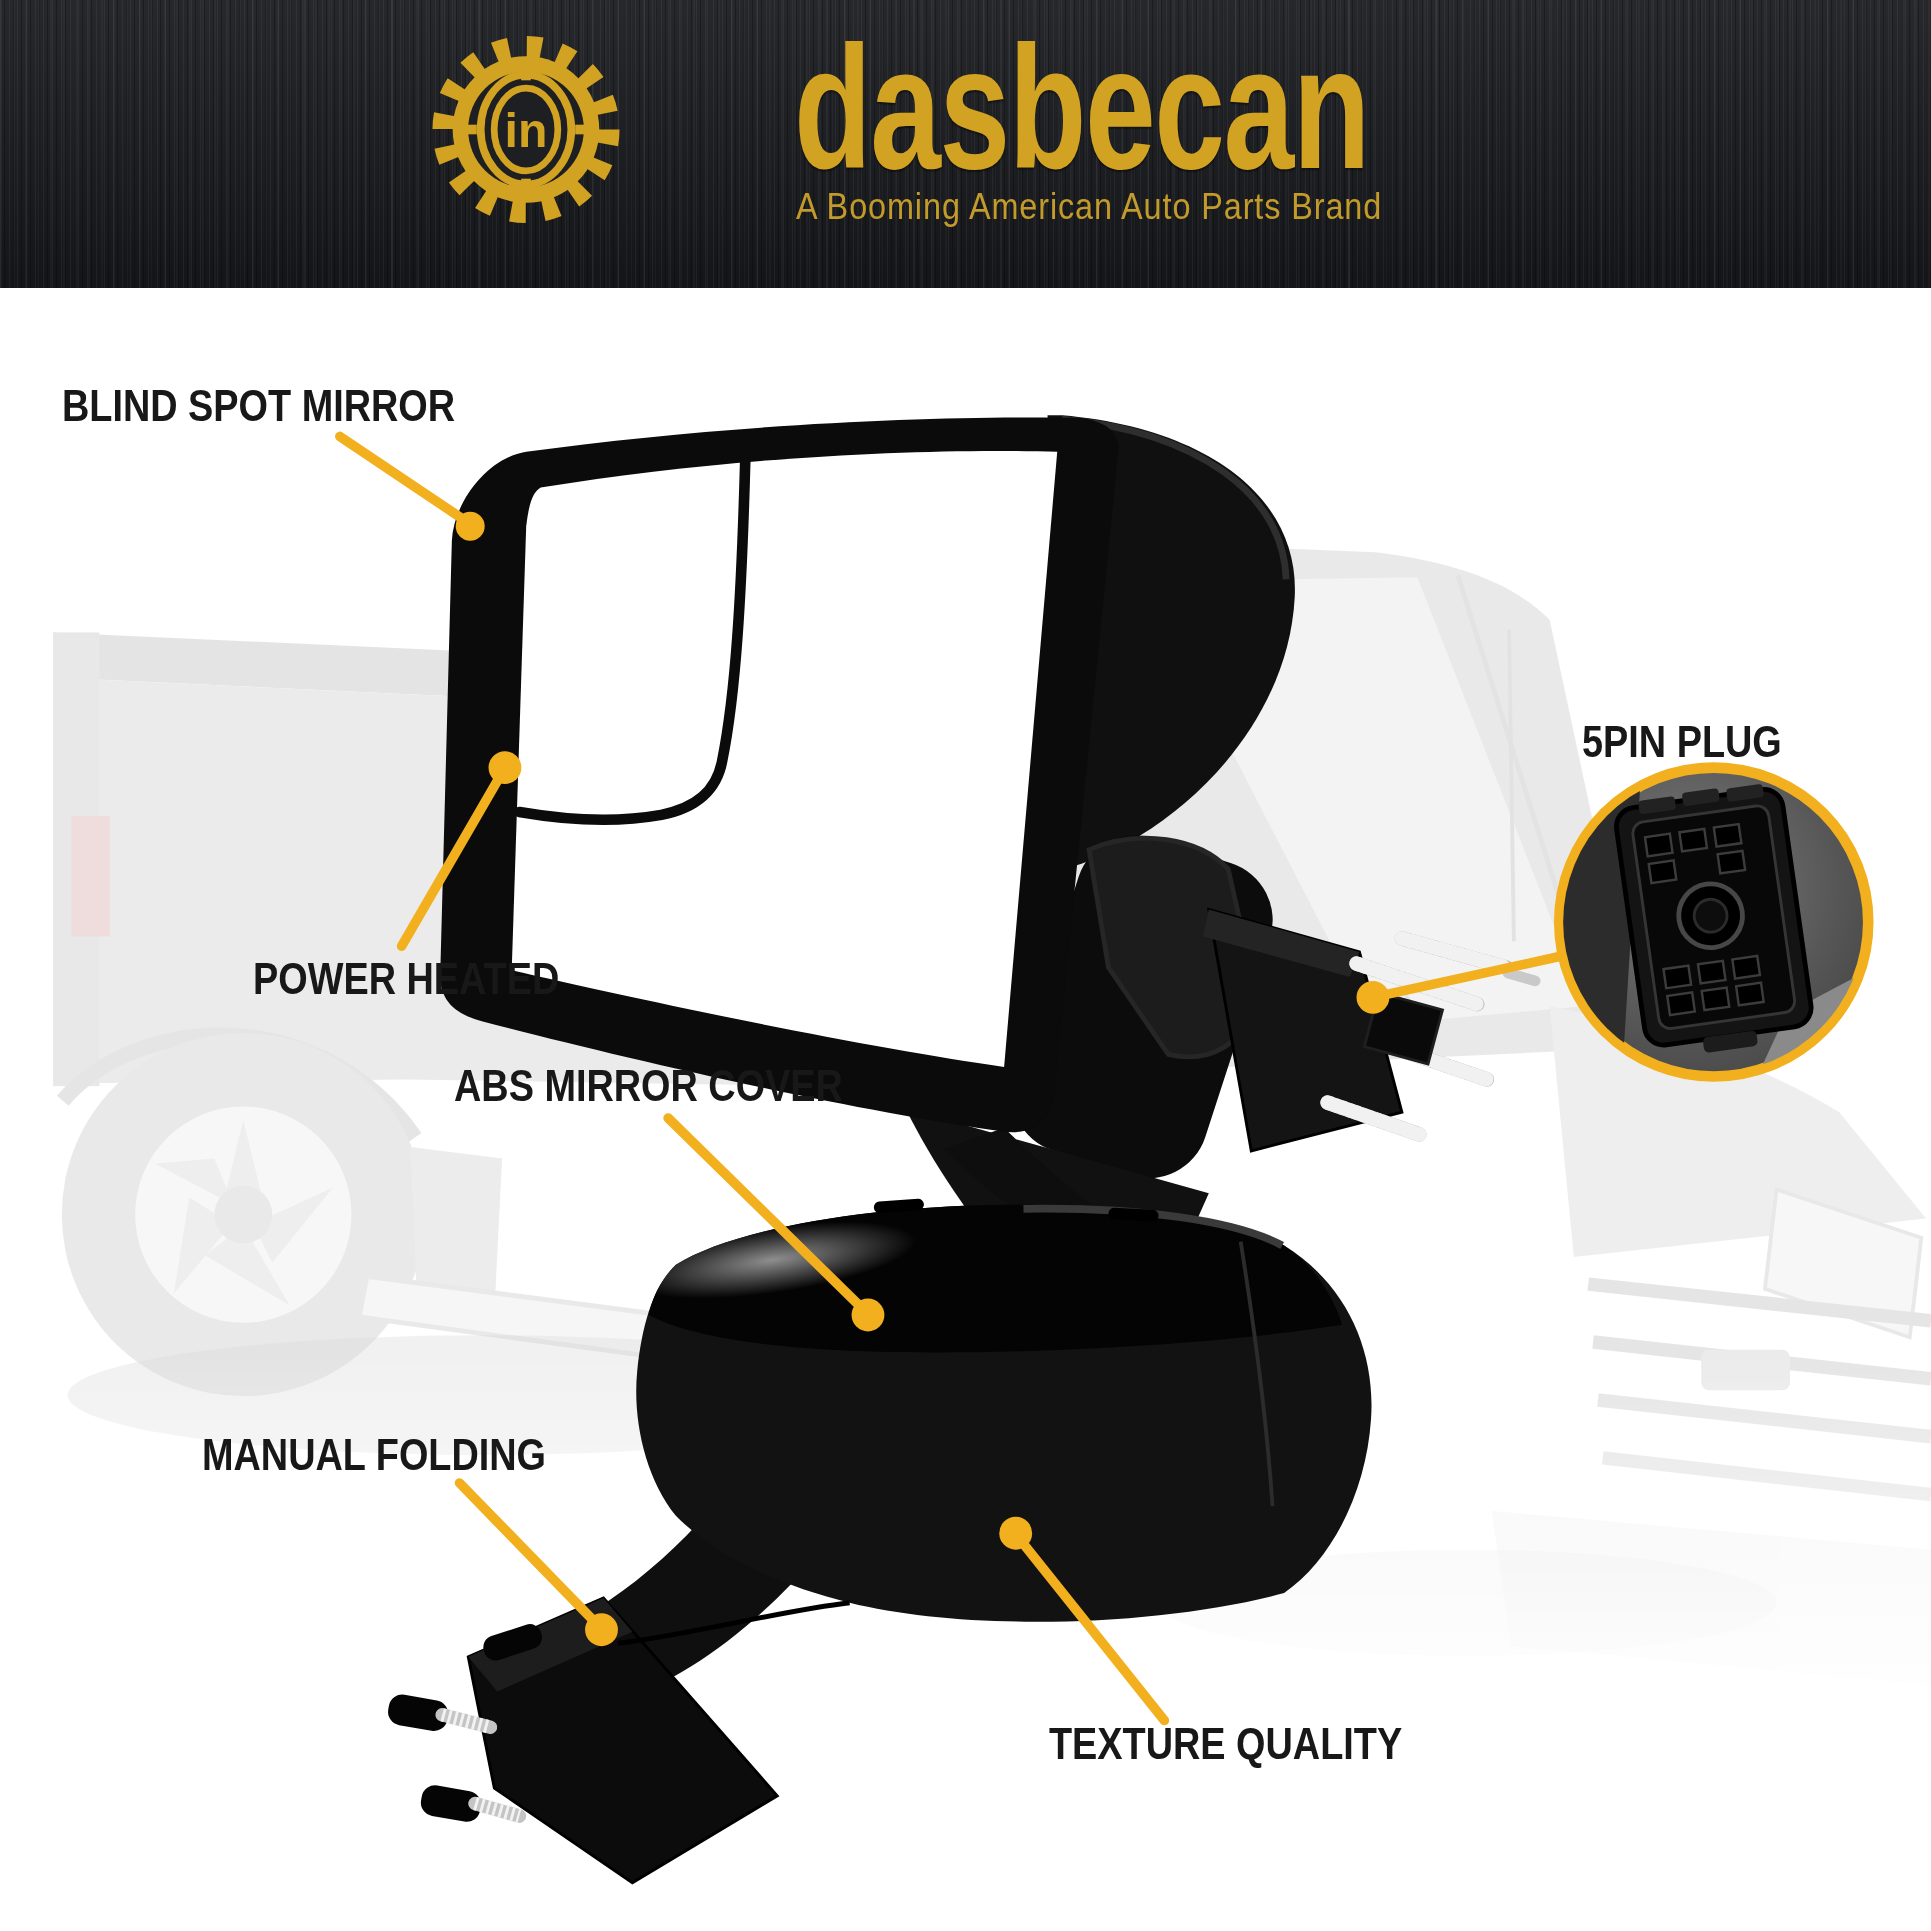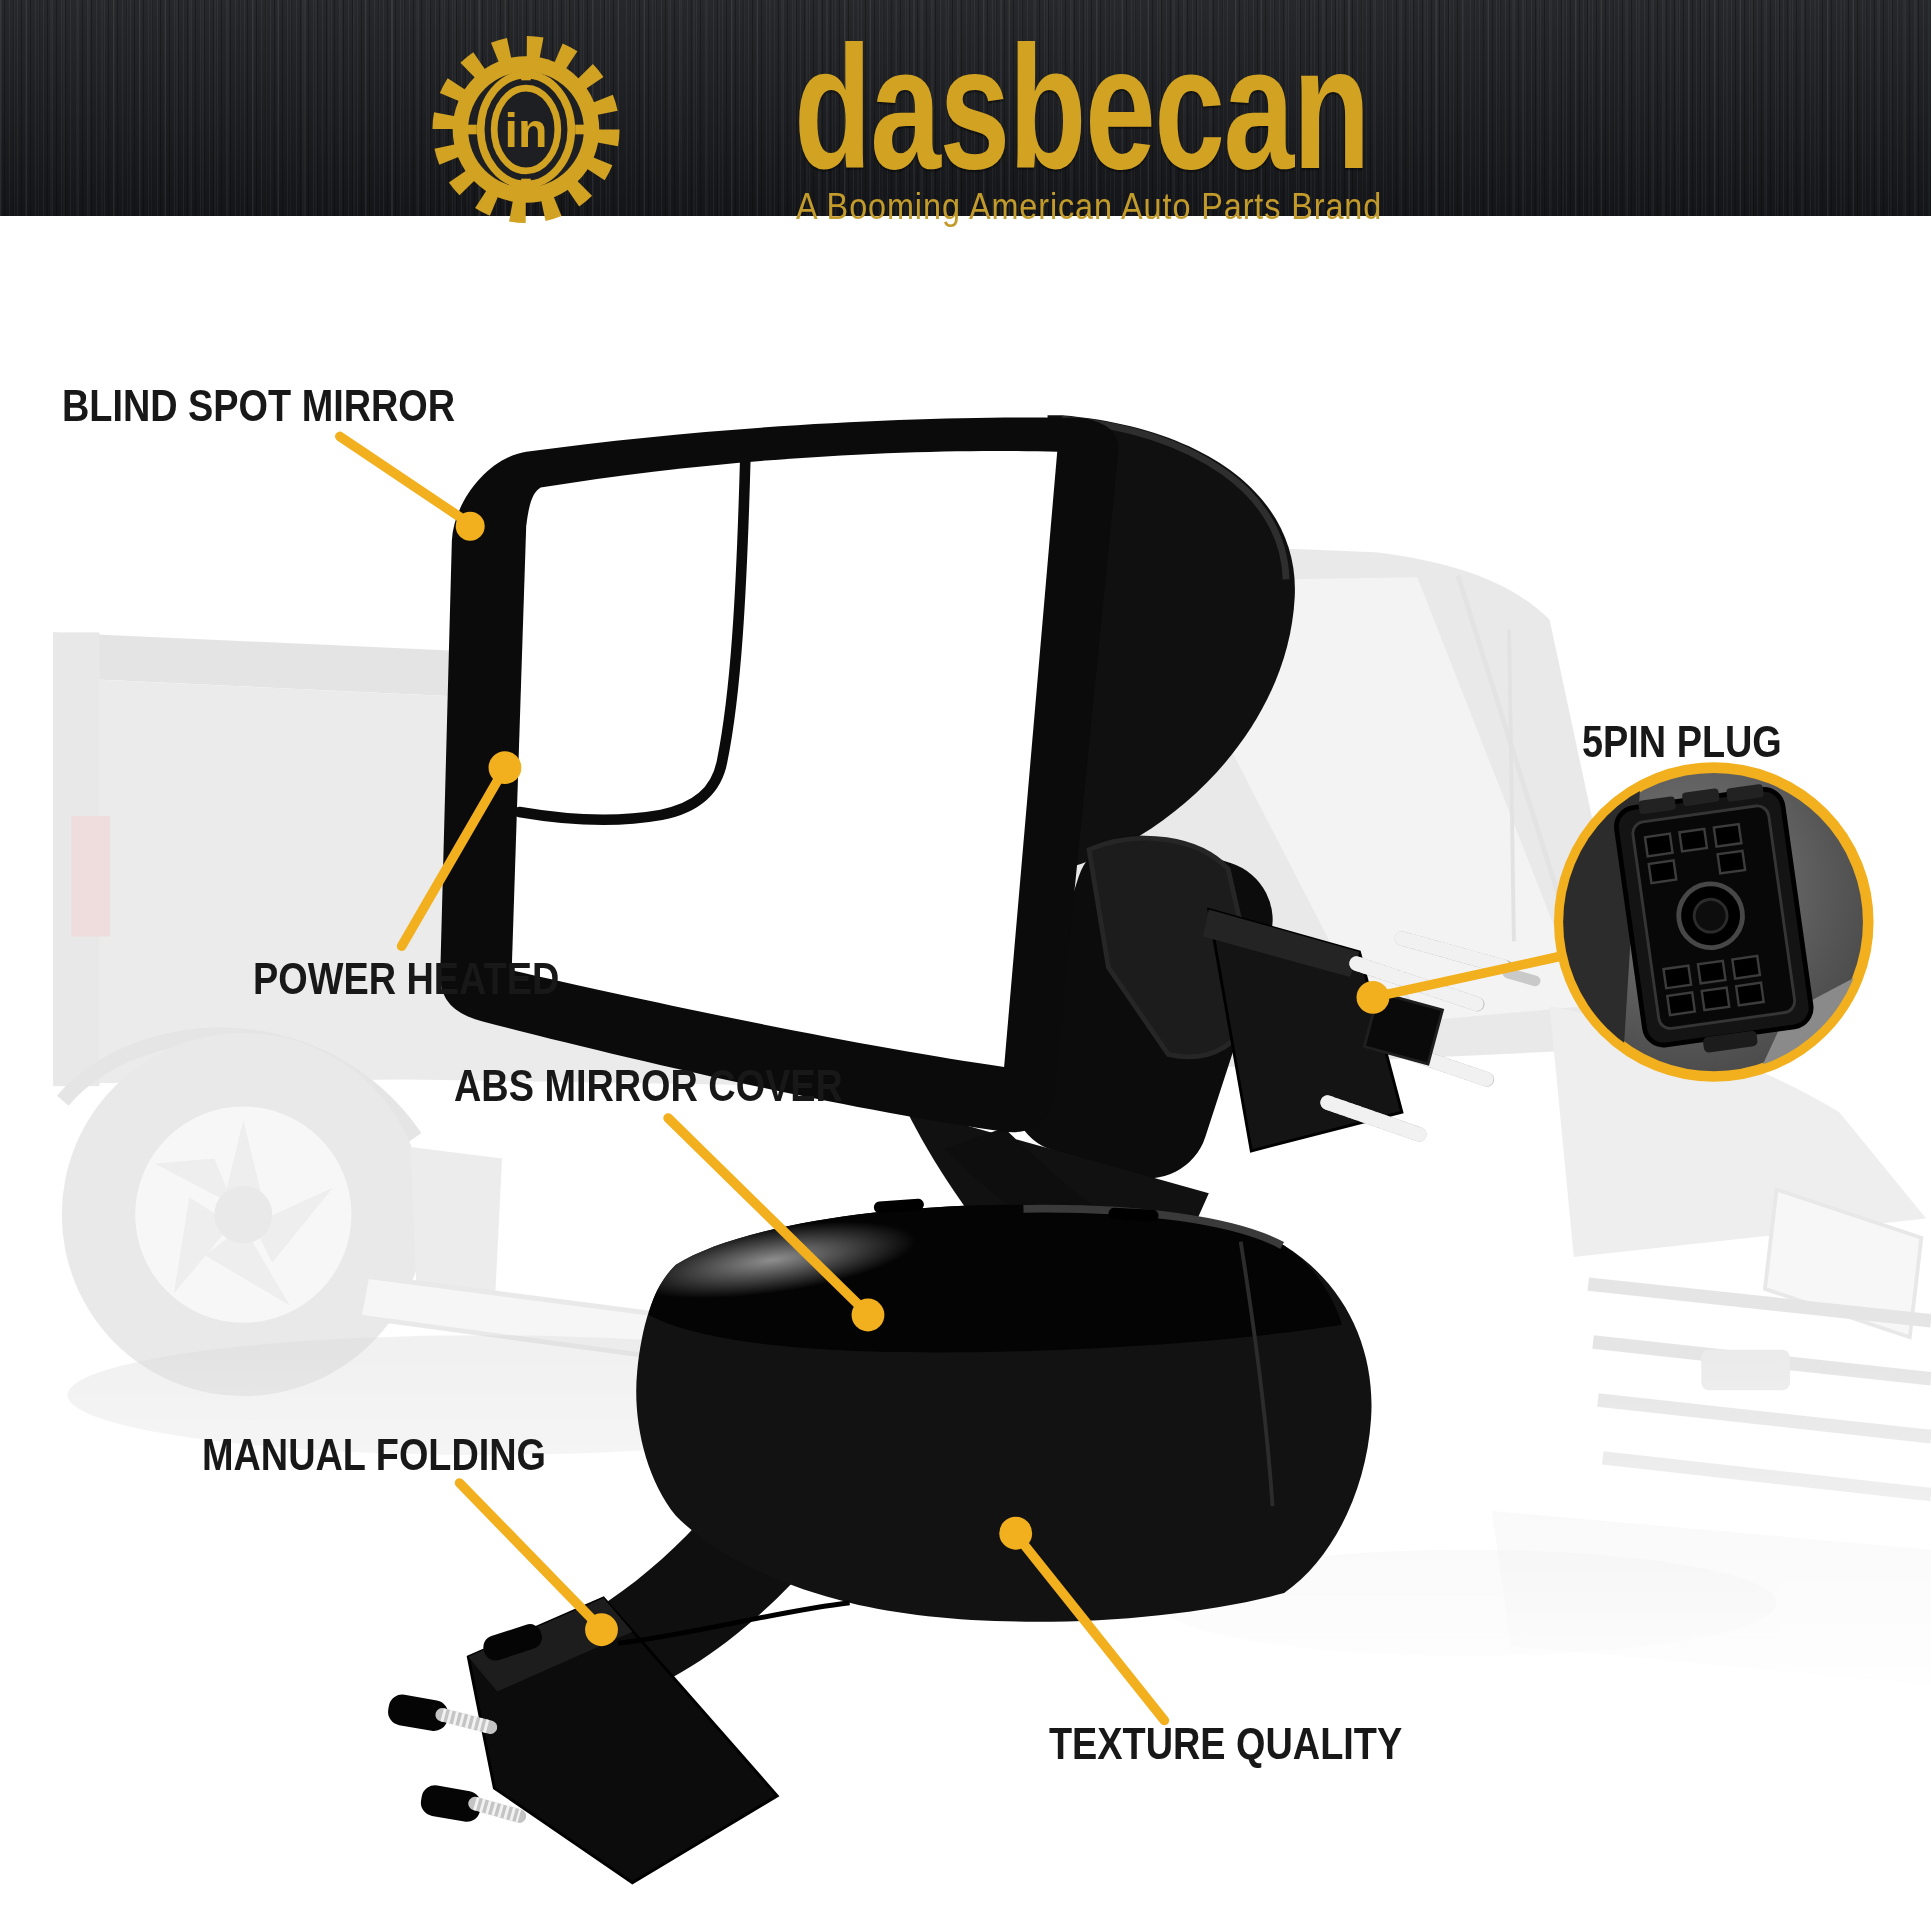--- a/index.html
+++ b/index.html
@@ -1,19 +1,19 @@
 <!DOCTYPE html>
 <html><head>
 <meta charset="utf-8">
 <style>
   html,body{margin:0;padding:0;background:#ffffff;}
   .stage{position:relative;width:1931px;height:1931px;overflow:hidden;background:#ffffff;
          font-family:"Liberation Sans",sans-serif;}
   
-  .banner{position:absolute;left:0;top:0;width:1931px;height:216px;
+  .banner{position:absolute;left:0;top:0;width:1931px;height:288px;
     background-color:#1c1d20;
     background-image:
       repeating-linear-gradient(90deg, rgba(255,255,255,0.05) 0 1px, rgba(0,0,0,0) 1px 3.9px, rgba(0,0,0,0.28) 3.9px 4.8px, rgba(0,0,0,0) 4.8px 8.7px),
       repeating-linear-gradient(90deg, rgba(255,255,255,0.03) 0 1.9px, rgba(0,0,0,0) 1.9px 12.6px),
       linear-gradient(180deg,#27282b 0%,#1a1b1e 70%,#141518 100%);}
   .logo-svg{position:absolute;left:417px;top:7.7px;width:218px;height:243px;}
   .brand{position:absolute;left:794px;top:21px;font-size:174px;line-height:1;font-weight:700;
          color:#d2a322;letter-spacing:-1.9px;transform:scaleX(.73);transform-origin:left top;
          text-shadow:0 1.9px 1.9px rgba(0,0,0,.45);}
   .tagline{position:absolute;left:796px;top:189px;font-size:36px;line-height:1;font-weight:400;

